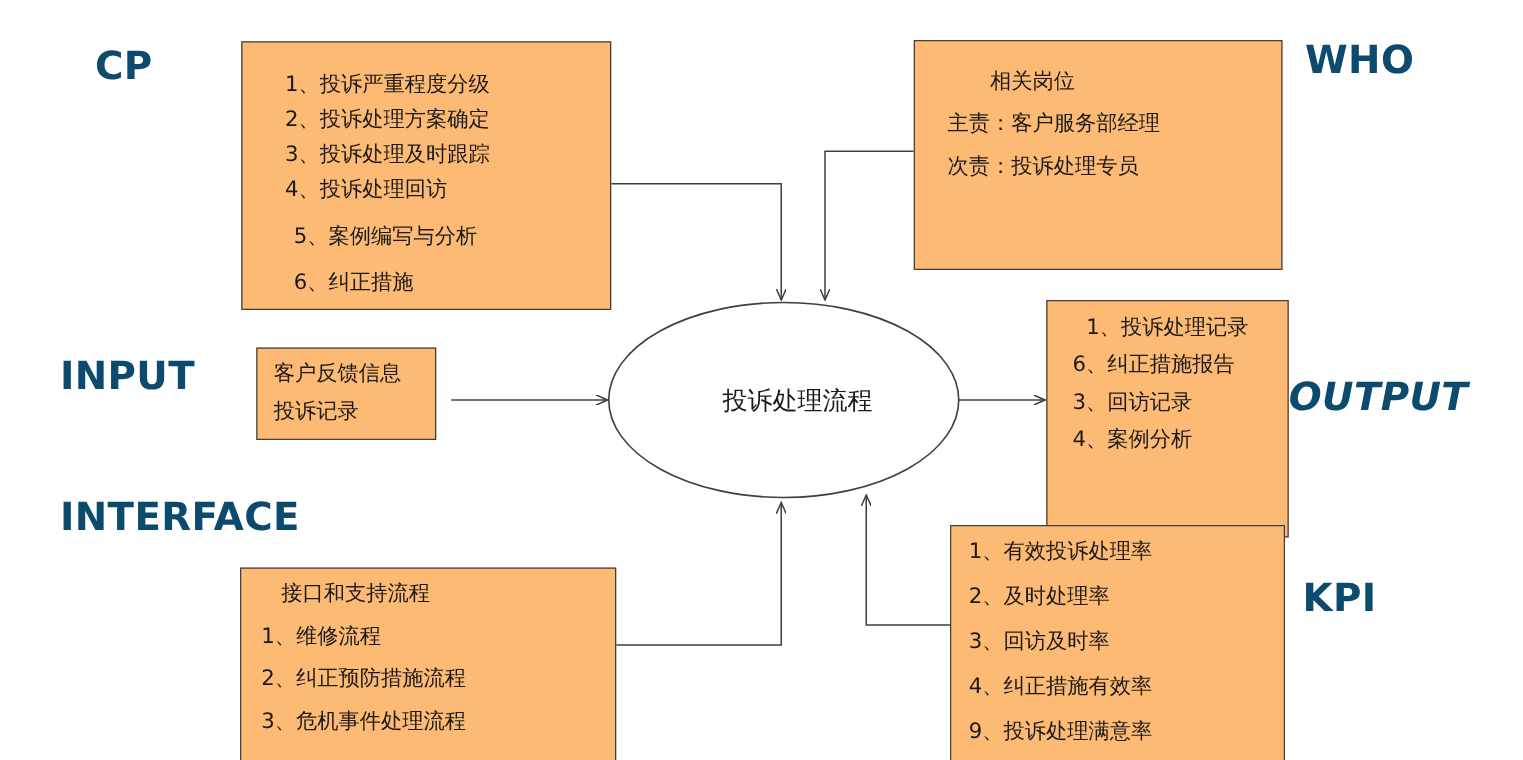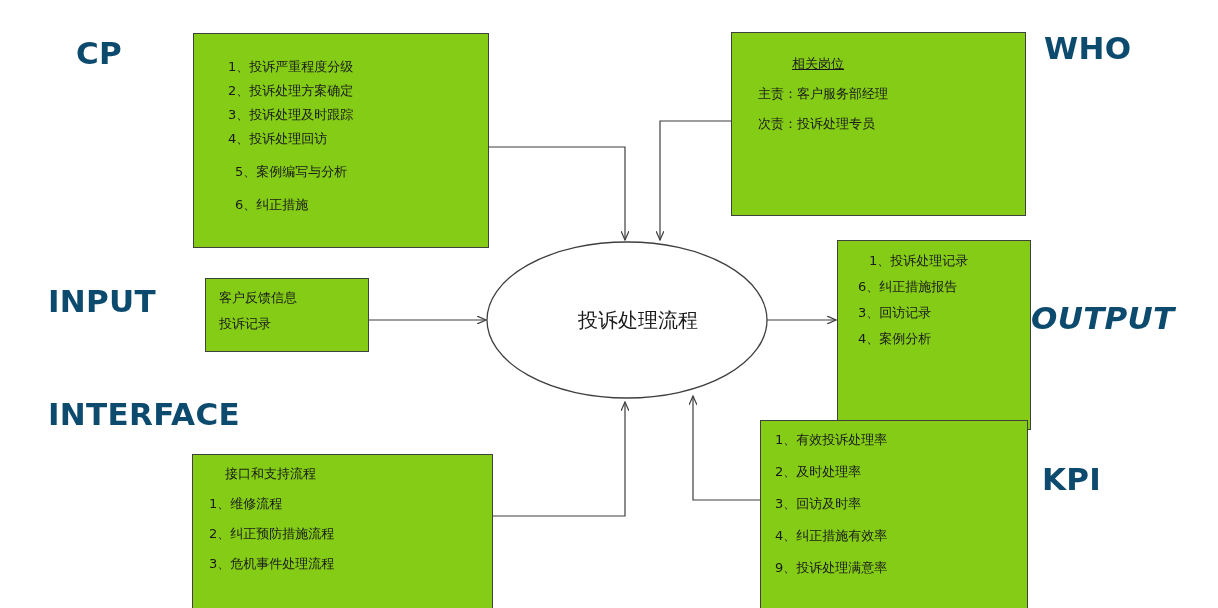--- a/index.html
+++ b/index.html
@@ -23,23 +23,23 @@
     left: 0;
     top: 0;
     width: 1218px;
     height: 608px;
     pointer-events: none;
   }
   .box {
     position: absolute;
     box-sizing: border-box;
     border: 1px solid #3f3f3f;
-    background: #84cc16;
+    background: #fdba74;
     color: #1a1a1a;
-    font-size: 13px;
+    font-size: 17px;
     line-height: 1.0;
     overflow: hidden;
   }
   .box .line {
     white-space: nowrap;
   }
   .ellipse-label {
     position: absolute;
     color: #1a1a1a;
     font-size: 20px;
@@ -61,24 +61,24 @@
     padding: 26px 0 0 0;
   }
   #cp-box .line { padding-left: 34px; margin-bottom: 11px; }
   #cp-box .line.indent { padding-left: 41px; margin-top: 20px; }
 
   #who-box {
     left: 731px; top: 32px; width: 295px; height: 184px;
     padding: 24px 0 0 0;
   }
   #who-box .line { padding-left: 26px; margin-bottom: 17px; }
-  #who-box .line.indent { padding-left: 60px; text-decoration: underline; }
+  #who-box .line.indent { padding-left: 60px; }
 
   #input-box {
-    left: 205px; top: 278px; width: 164px; height: 74px;
+    left: 205px; top: 278px; width: 144px; height: 74px;
     padding: 12px 0 0 0;
   }
   #input-box .line { padding-left: 13px; margin-bottom: 13px; }
 
   #output-box {
     left: 837px; top: 240px; width: 194px; height: 190px;
     padding: 13px 0 0 0;
   }
   #output-box .line { padding-left: 20px; margin-bottom: 13px; }
   #output-box .line.indent { padding-left: 31px; }

